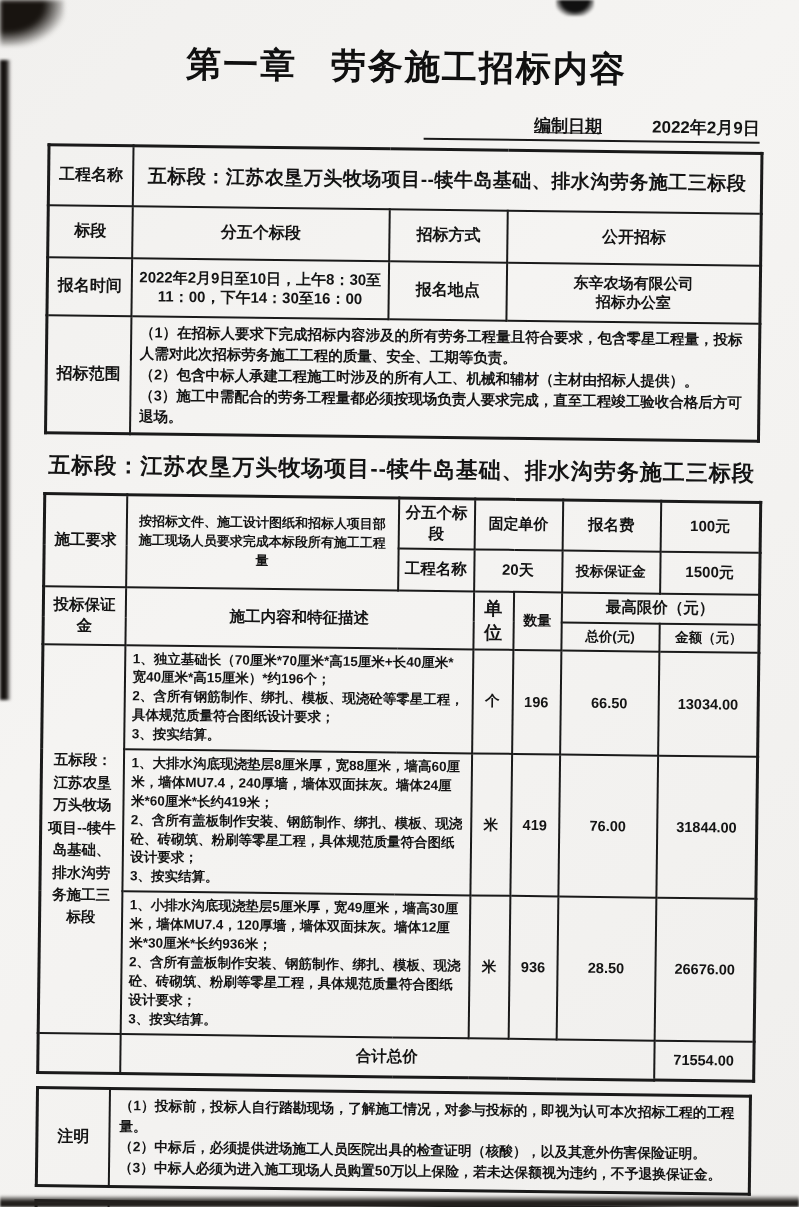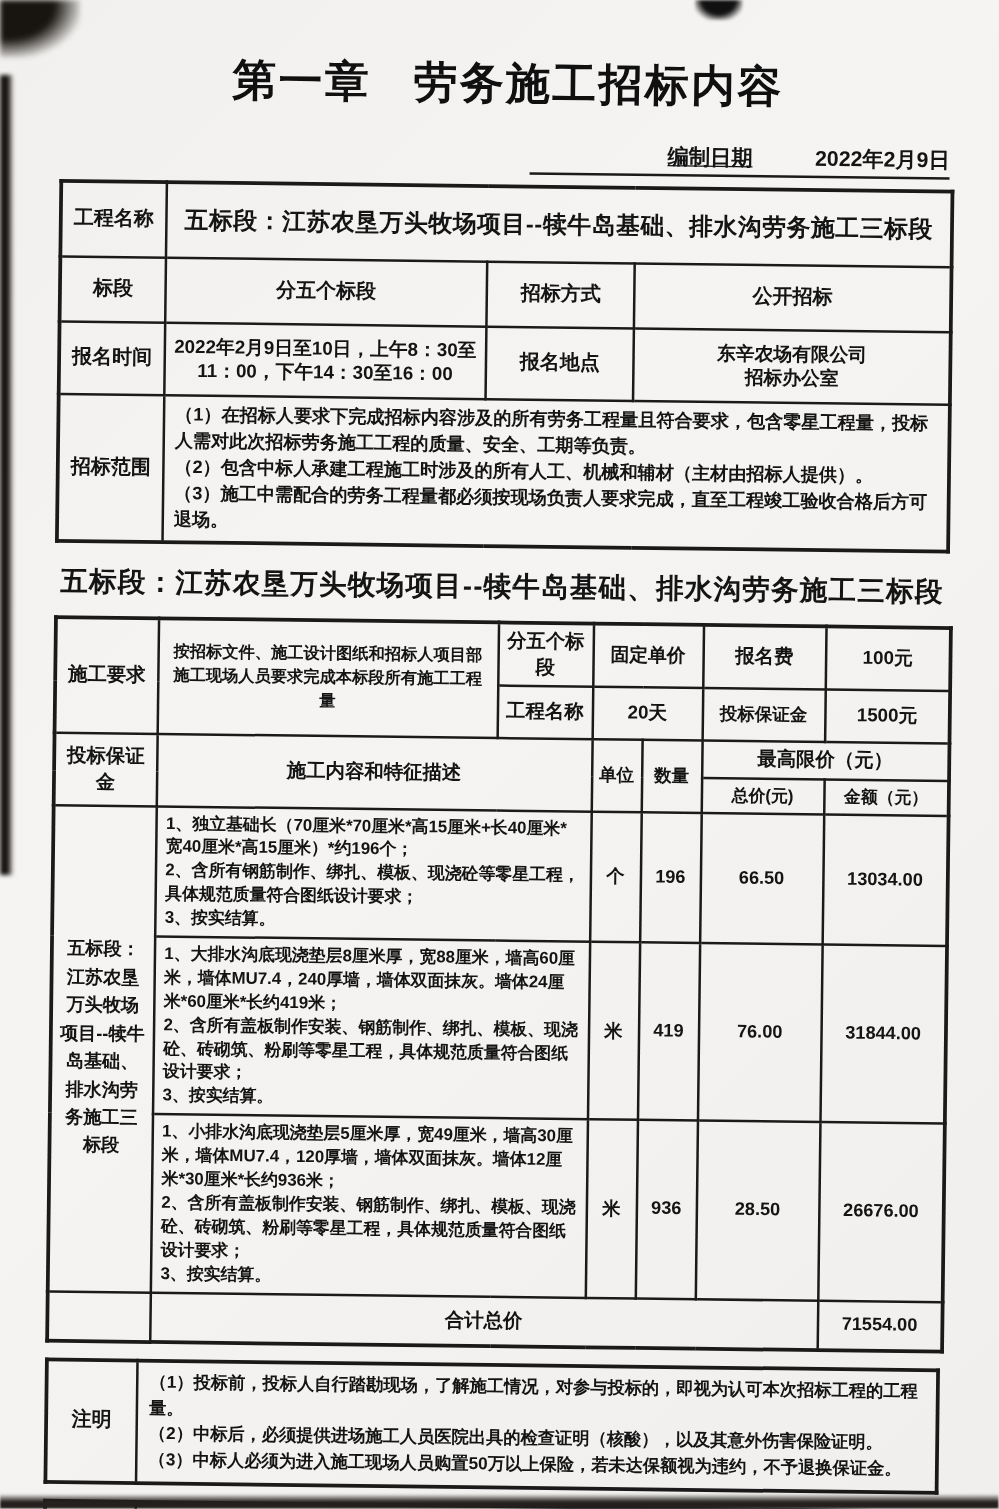--- a/index.html
+++ b/index.html
@@ -142,21 +142,21 @@
     </tr>
     <tr style="height:42px">
       <td class="lab">工程名称</td>
       <td class="cen" colspan="2">20天</td>
       <td class="lab" style="font-size:14px">投标保证金</td>
       <td class="cen">1500元</td>
     </tr>
     <tr style="height:30px">
       <td class="hdr" rowspan="2">投标保证金</td>
       <td class="hdr" rowspan="2" colspan="2">施工内容和特征描述</td>
-      <td class="hdr" rowspan="2" style="font-size:14px;padding:2px">单位</td>
+      <td class="hdr" rowspan="2" style="font-size:18px;padding:2px">单位</td>
       <td class="hdr" rowspan="2" style="font-size:14px;padding:2px">数量</td>
       <td class="hdr" colspan="2">最高限价（元）</td>
     </tr>
     <tr style="height:28px">
       <td class="subhdr">总价(元)</td>
       <td class="subhdr">金额（元）</td>
     </tr>
     <tr>
       <td class="projname" rowspan="3">五标段：江苏农垦万头牧场项目--犊牛岛基础、排水沟劳务施工三标段</td>
       <td class="desc" colspan="2" style="height:104px">1、独立基础长（70厘米*70厘米*高15厘米+长40厘米*宽40厘米*高15厘米）*约196个；

